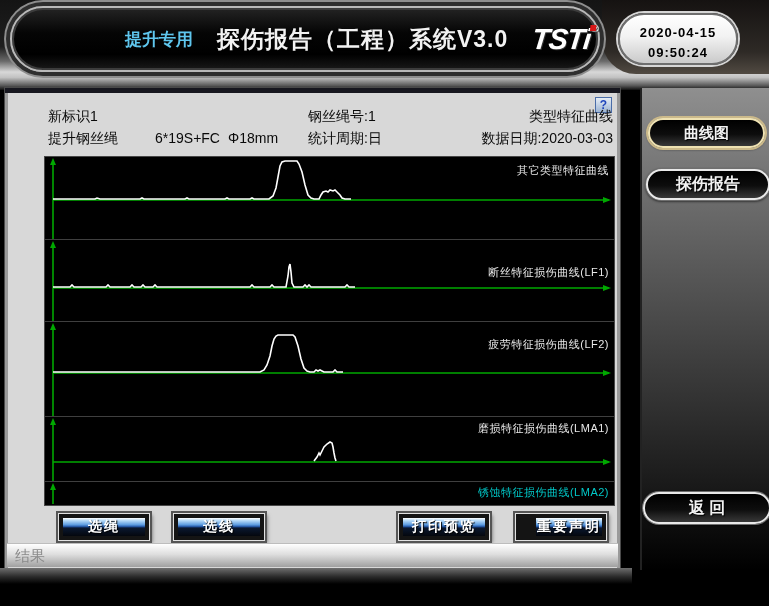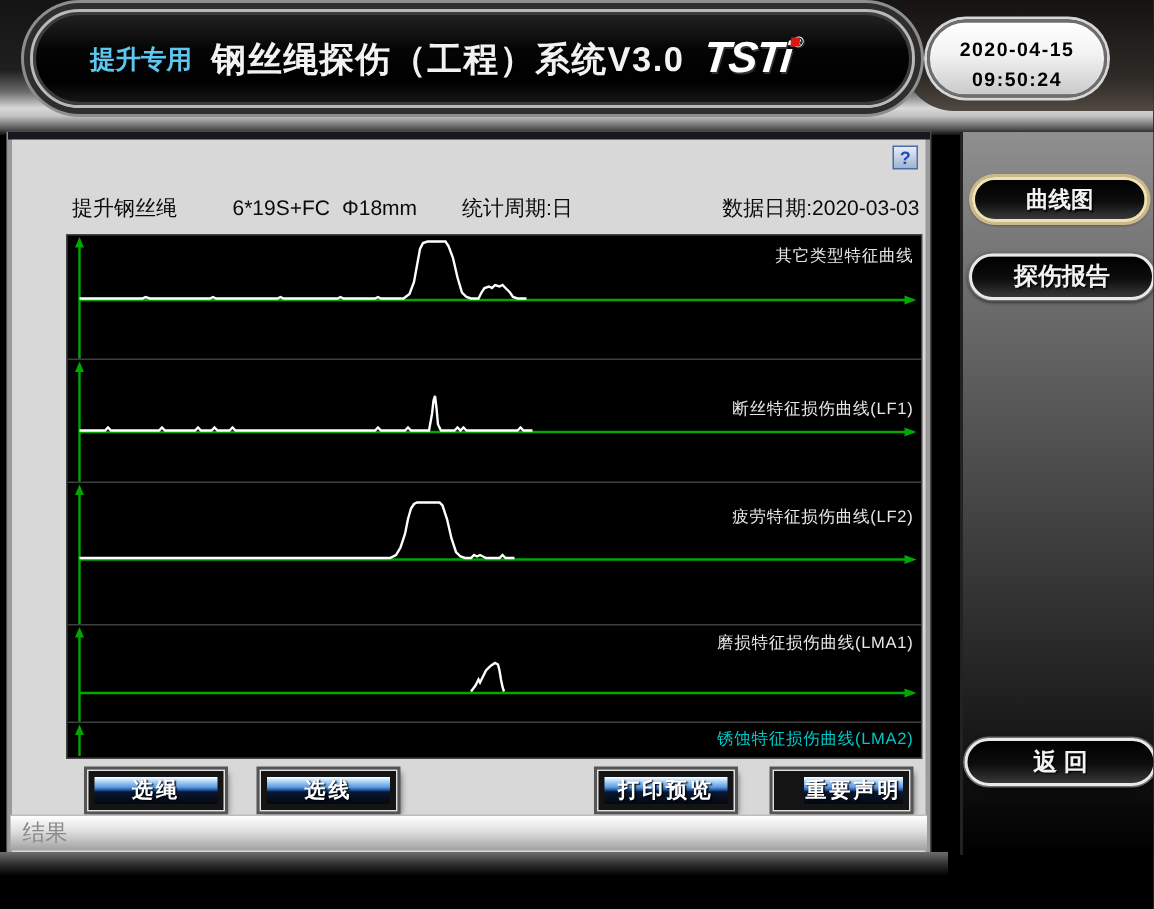--- a/index.html
+++ b/index.html
@@ -5,25 +5,25 @@
   html,body{margin:0;padding:0;background:#000;}
   #screen{position:relative;width:769px;height:606px;background:#000;overflow:hidden;
           font-family:"Liberation Sans",sans-serif;}
 
   
   .top-bar{position:absolute;left:0;top:0;width:769px;height:90px;
     background:linear-gradient(180deg,#141414 0%,#1f1f1f 52%,#6a6a6a 68%,#d8d8d8 80%,#c2c2c2 86%,#5a5a5a 95%,#101010 100%);}
   .tr-dark{position:absolute;left:602px;top:0;width:167px;height:74px;
     background:linear-gradient(180deg,#151211,#2e2a26 70%,#55banana4a42);border-bottom-left-radius:34px;
     background:linear-gradient(180deg,#151211,#2e2a26 70%,#514a42);}
-  .capsule{position:absolute;left:20px;top:6px;width:590px;height:66px;border-radius:36px;
+  .capsule{position:absolute;left:10px;top:6px;width:590px;height:66px;border-radius:36px;
     background:linear-gradient(180deg,#242424 0%,#050505 40%,#000 75%,#1a1a1a 100%);
     border:2px solid #b9b9b9;
     box-shadow:0 0 0 4px #2e2e2e,0 0 0 6px #8e8e8e,inset 0 0 0 2px #3c3c3c;
-    display:flex;align-items:center;padding-left:38px;box-sizing:border-box;gap:13px;}
+    display:flex;align-items:center;padding-left:38px;box-sizing:border-box;gap:24px;justify-content:flex-end;}
   .badge{color:#5fc6ee;font-size:17px;font-weight:bold;}
   .app-title{color:#f2f2f2;font-size:23px;font-weight:bold;letter-spacing:1px;text-shadow:0 1px 2px #000;}
   .logo{position:relative;color:#fff;font-size:29px;font-weight:900;font-style:italic;
     letter-spacing:-1px;transform:skewX(-6deg);text-shadow:1px 1px 0 #333;}
   .logo-dot{position:absolute;right:3px;top:2px;width:6px;height:6px;background:#d81717;display:inline-block;}
   .logo .reg{font-size:10px;font-style:normal;vertical-align:top;letter-spacing:0;}
   .datetime{position:absolute;left:618px;top:13px;width:120px;height:52px;border-radius:26px;
     background:linear-gradient(180deg,#ffffff 0%,#f2f2f2 45%,#cacaca 100%);
     border:2px solid #6e6e6e;box-shadow:0 0 0 2px #d6d6d6,inset 0 1px 2px #fff;
     color:#000;font-size:13px;font-weight:bold;text-align:center;line-height:1.55;
@@ -81,32 +81,37 @@
 </style>
 </head>
 <body>
 
 <div id="screen">
 
   <div class="top-bar">
     <div class="tr-dark"></div>
     <div class="capsule">
       <span class="badge">提升专用</span>
-      <span class="app-title">钢丝绳探伤（工程）系统V3.0</span>
+      <span class="app-title">探伤报告（工程）系统V3.0</span>
       <span class="logo"><span>TSTi</span><span class="logo-dot"></span><span class="reg">®</span></span>
     </div>
     <div class="datetime">
       <div>2020-04-15</div>
       <div>09:50:24</div>
     </div>
   </div>
 
   <div class="main-panel">
     <div class="help-btn">?</div>
 
+    <div class="info-row row1">
+      <span class="ih-a">新标识1</span>
+      <span class="ih-b">钢丝绳号:1</span>
+      <span class="ih-c">类型特征曲线</span>
+    </div>
     <div class="info-row row2">
       <span class="ih-a">提升钢丝绳</span>
       <span class="ih-a2">6*19S+FC</span>
       <span class="ih-a3">Φ18mm</span>
       <span class="ih-b">统计周期:日</span>
       <span class="ih-c">数据日期:2020-03-03</span>
     </div>
 
     <div class="chart-area">
         <div class="strip" style="height: 83px; border-bottom: 1px solid rgb(63, 63, 63);">

